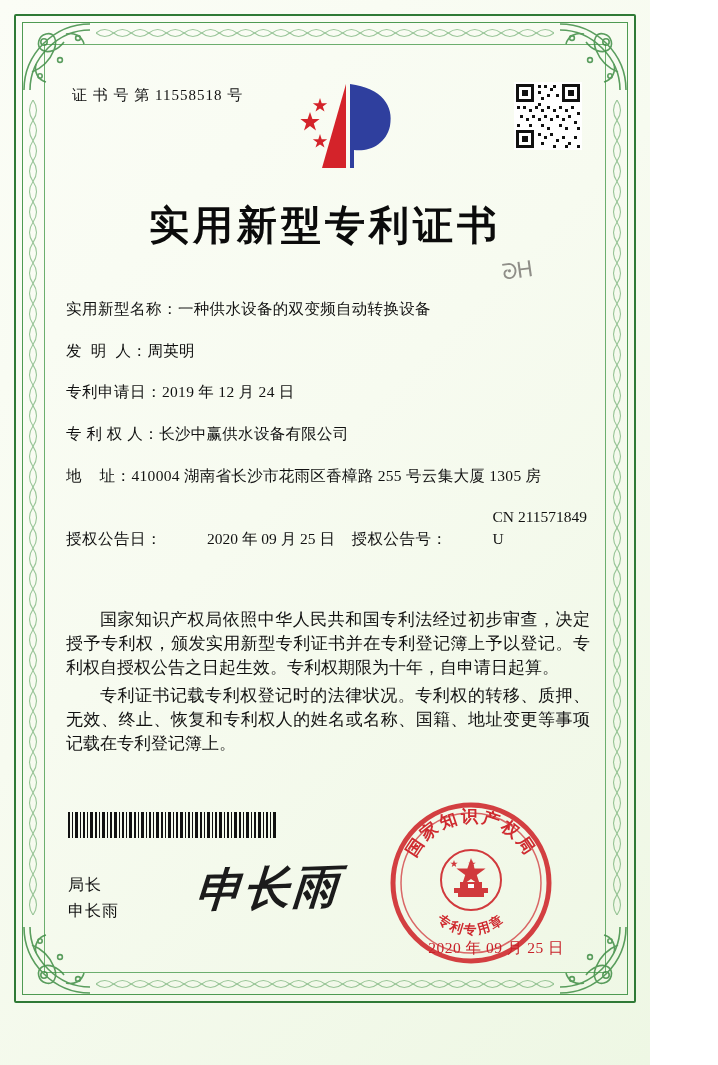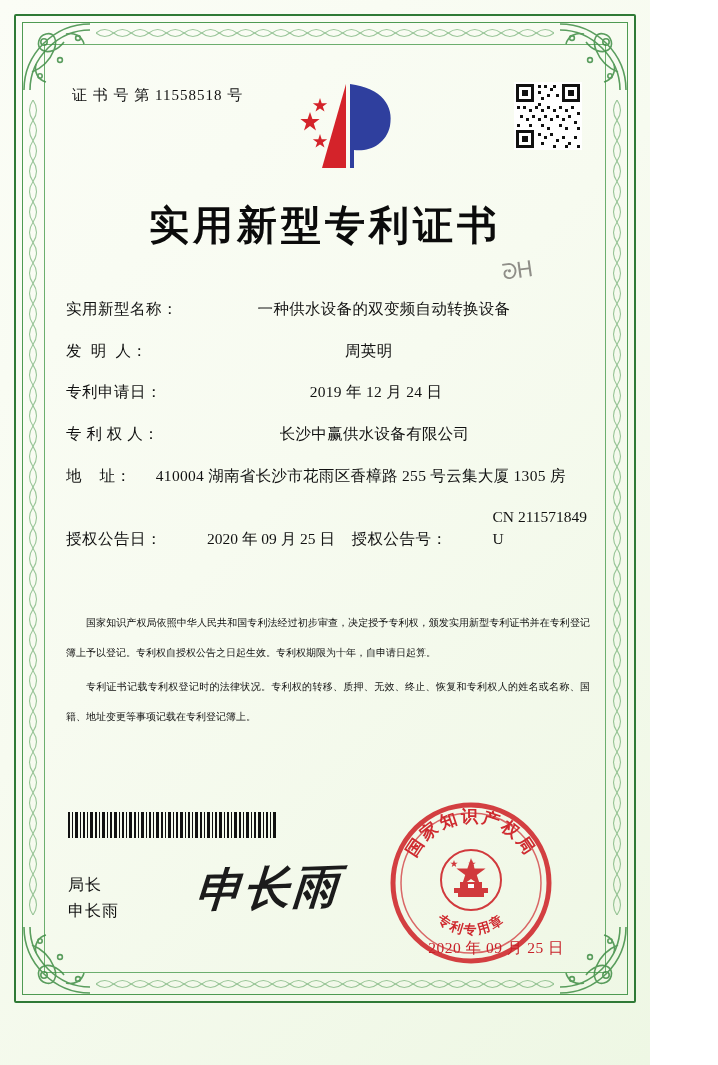--- a/index.html
+++ b/index.html
@@ -122,32 +122,31 @@
     line-height: 1.4;
   }
   .label {
     flex: 0 0 auto;
     white-space: pre;
     letter-spacing: .5px;
   }
   .value {
     flex: 1 1 auto;
     letter-spacing: .3px;
-    text-align: center;
   }
   .row-split { display: flex; }
   .row-split .half { display: flex; align-items: flex-end; gap: 45px; }
   .row-split .half:first-child { width: 300px; }
 
   
   .paras {
     position: absolute;
     left: 66px; right: 60px; top: 608px;
-    font-size: 10px;
-    line-height: 30px;
+    font-size: 17px;
+    line-height: 24px;
     text-align: justify;
   }
   .paras p {
     margin: 0 0 4px 0;
     text-indent: 2em;
   }
 
   
   .barcode {
     position: absolute;

